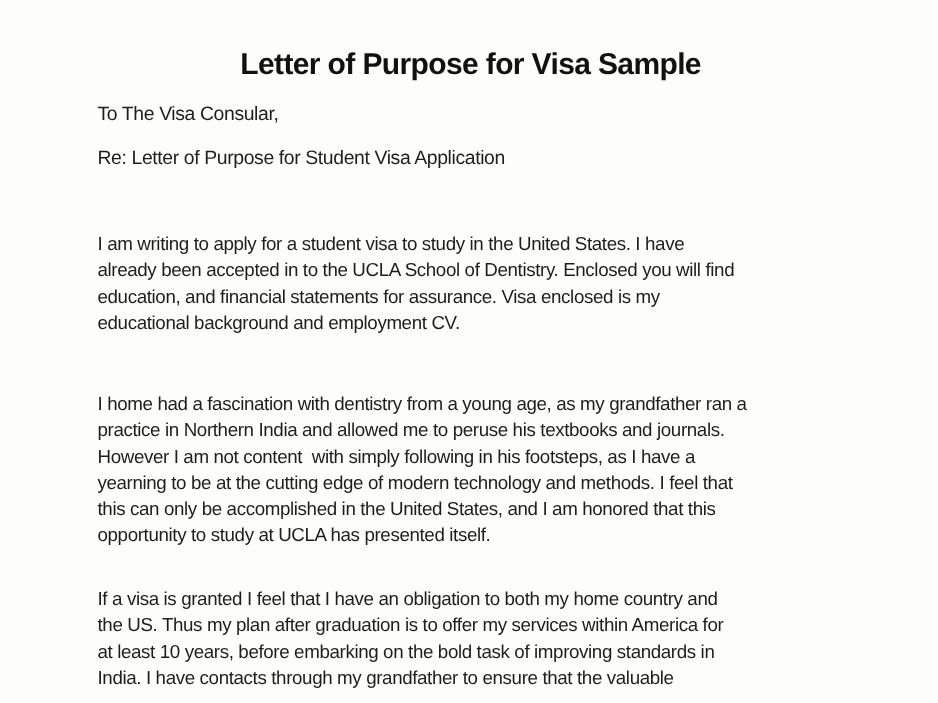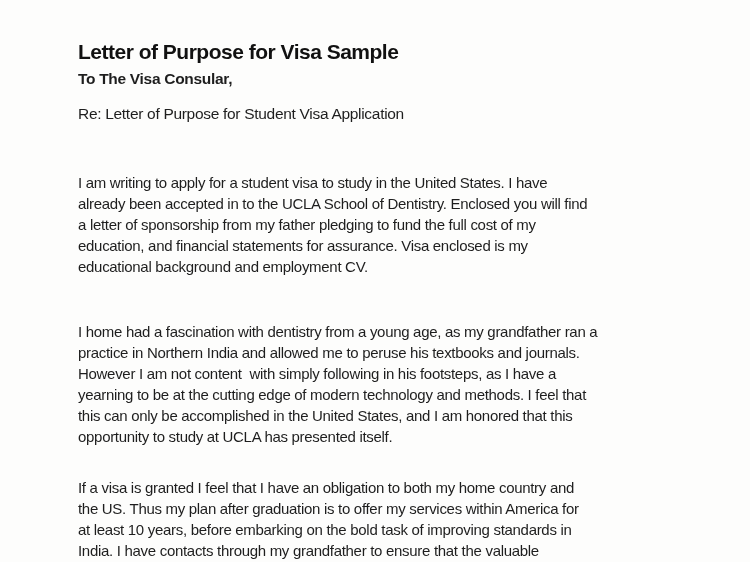--- a/index.html
+++ b/index.html
@@ -16,34 +16,35 @@
     position: relative;
     width: 750px;
     height: 562px;
     box-sizing: border-box;
     padding: 0 75px 0 78px;
     font-family: "Liberation Sans", sans-serif;
     color: #1e1e1e;
   }
   .title {
     margin: 37px 0 0 0;
-    font-size: 21px;
+    font-size: 24px;
     line-height: 29px;
     font-weight: 700;
     letter-spacing: -0.5px;
     color: #111111;
     white-space: pre;
+    text-align: center;
   }
   .header-line {
     font-size: 15.5px;
     line-height: 21px;
     letter-spacing: -0.3px;
     white-space: pre;
   }
-  .salutation { margin-top: 2px; font-weight: bold; }
+  .salutation { margin-top: 15px; }
   .subject    { margin-top: 14px; }
   .paragraph {
     font-size: 15px;
     line-height: 21px;
     letter-spacing: -0.3px;
   }
   .paragraph .line {
     white-space: pre; 
   }
   .p1 { margin-top: 48px; }
@@ -57,21 +58,20 @@
 
   <h1 class="title">Letter of Purpose for Visa Sample</h1>
 
   <div class="header-line salutation">To The Visa Consular,</div>
 
   <div class="header-line subject">Re: Letter of Purpose for Student Visa Application</div>
 
   <div class="paragraph p1">
     <div class="line">I am writing to apply for a student visa to study in the United States. I have</div>
     <div class="line">already been accepted in to the UCLA School of Dentistry. Enclosed you will find</div>
-    <div class="line">a letter of sponsorship from my father pledging to fund the full cost of my</div>
     <div class="line">education, and financial statements for assurance. Visa enclosed is my</div>
     <div class="line">educational background and employment CV.</div>
   </div>
 
   <div class="paragraph p2">
     <div class="line">I home had a fascination with dentistry from a young age, as my grandfather ran a</div>
     <div class="line">practice in Northern India and allowed me to peruse his textbooks and journals.</div>
     <div class="line">However I am not content  with simply following in his footsteps, as I have a</div>
     <div class="line">yearning to be at the cutting edge of modern technology and methods. I feel that</div>
     <div class="line">this can only be accomplished in the United States, and I am honored that this</div>

